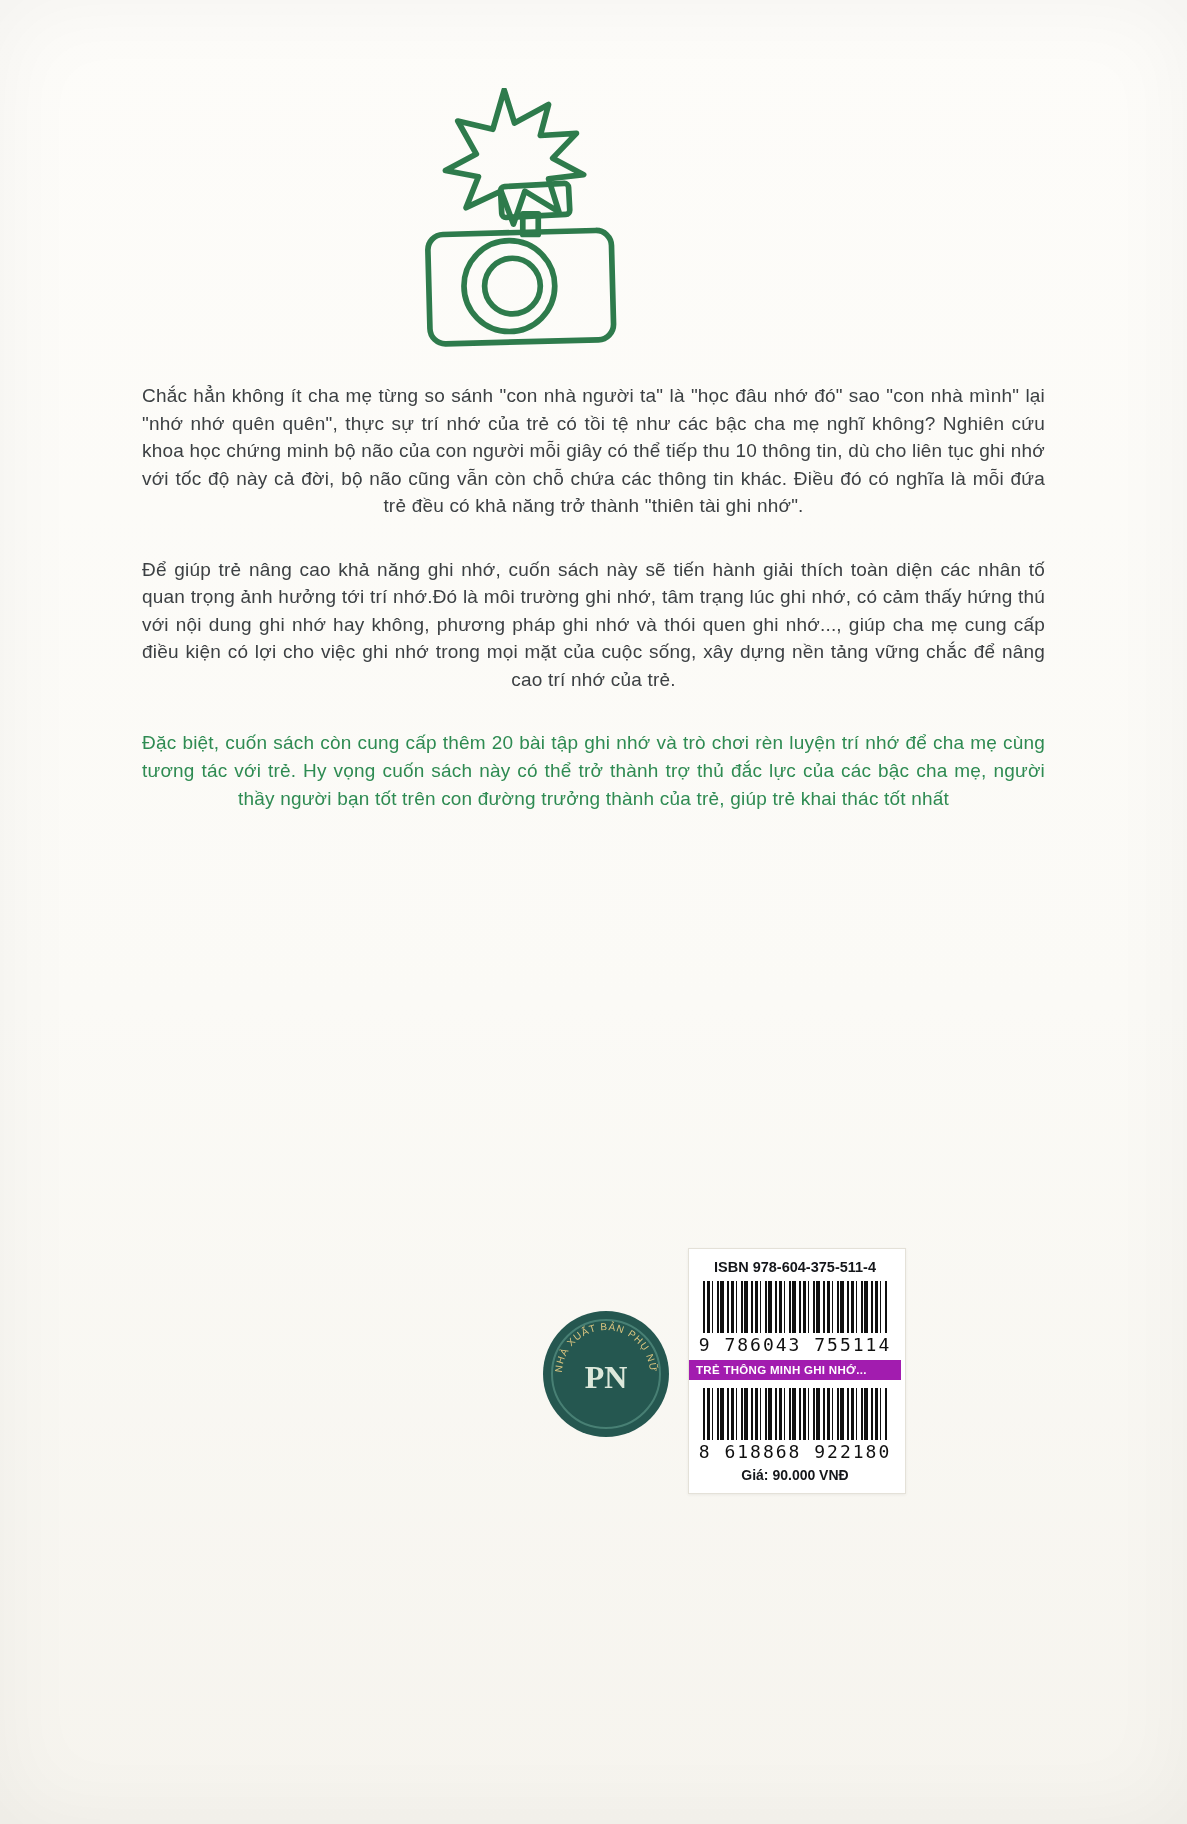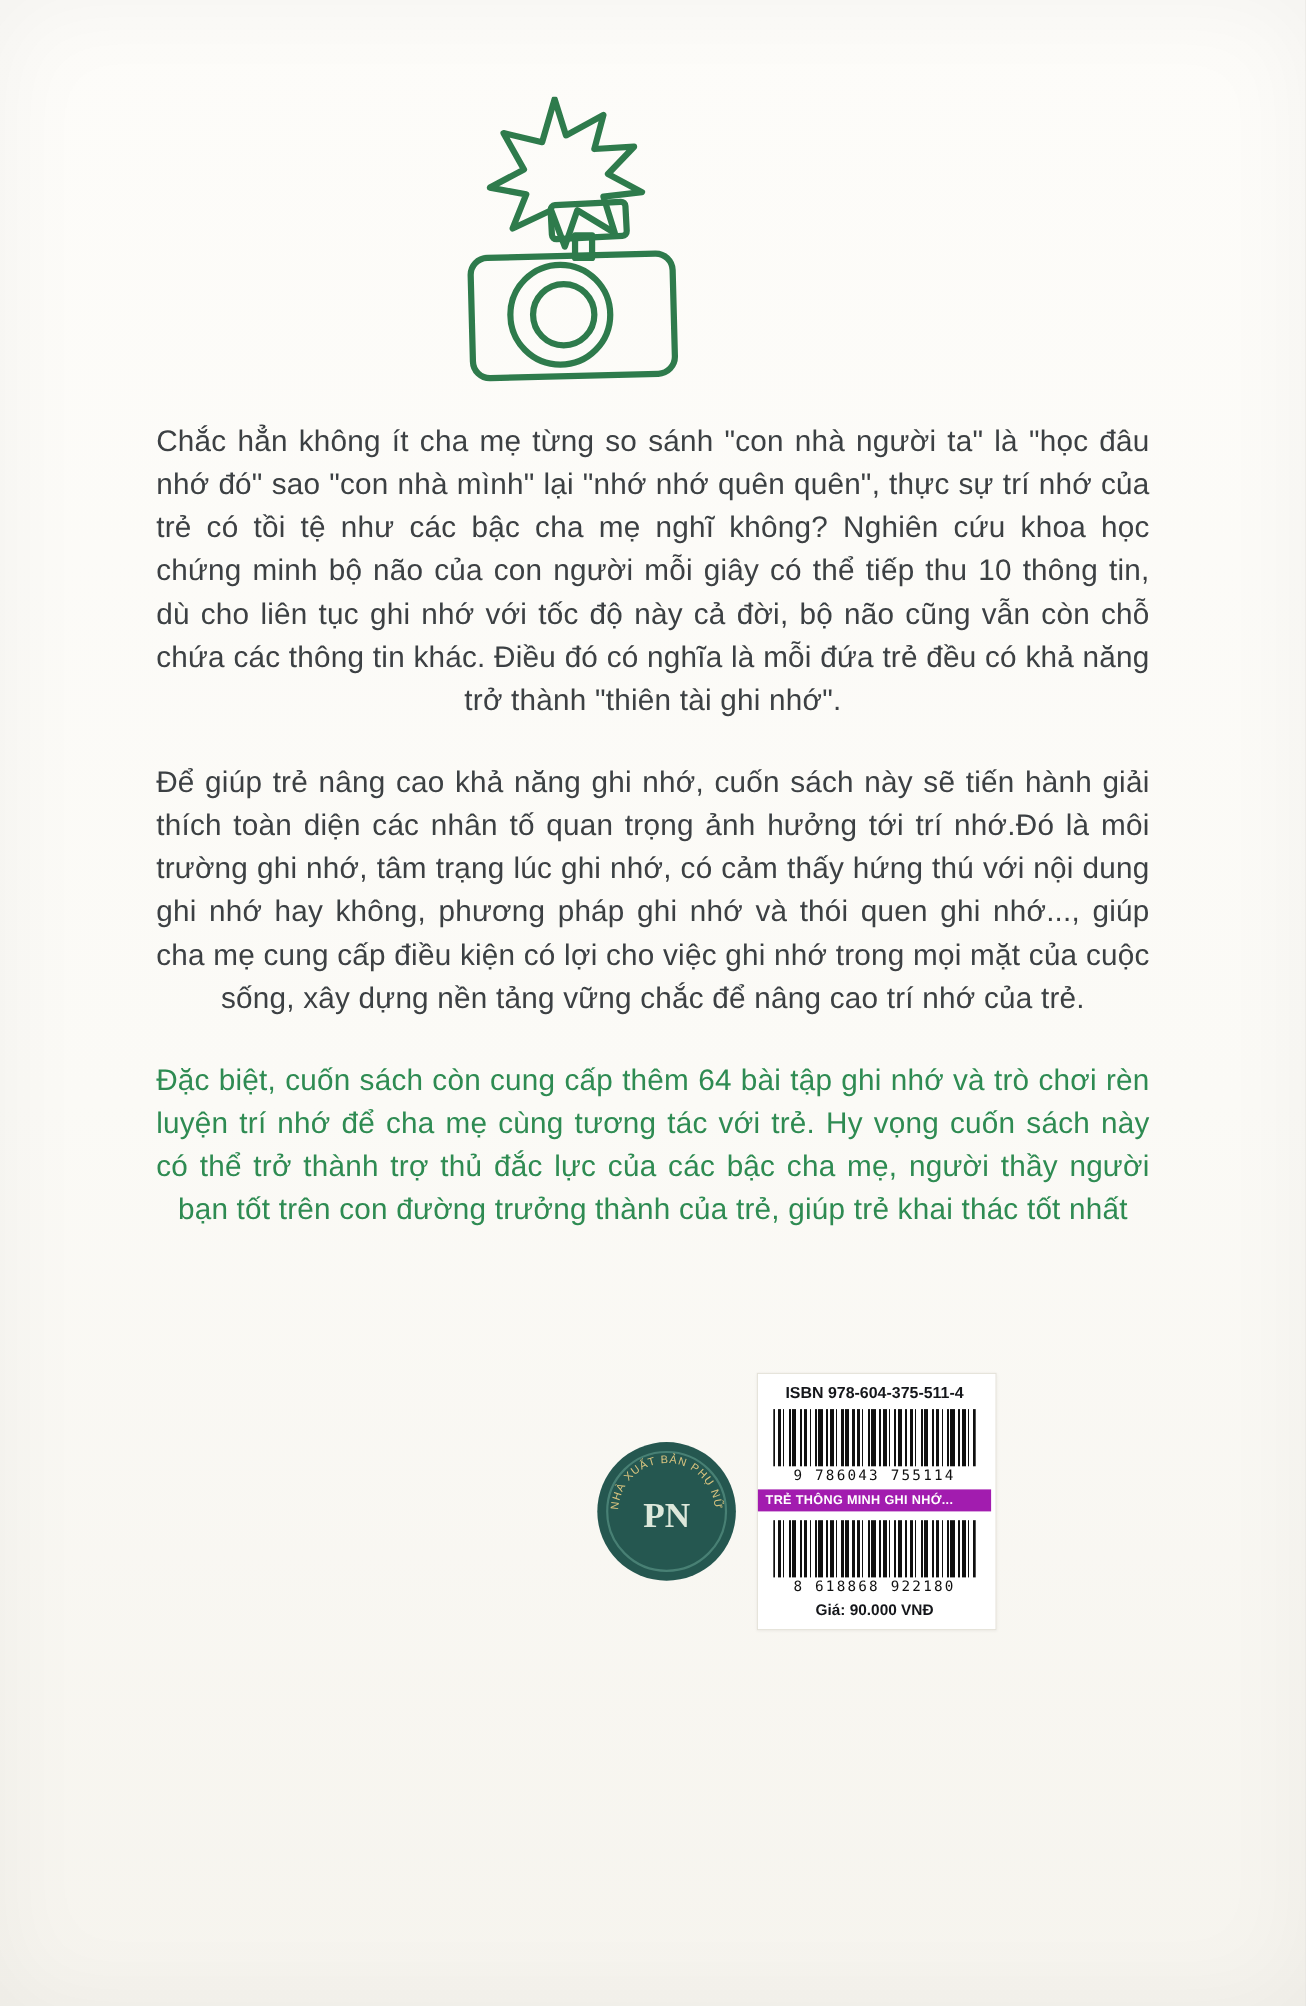--- a/index.html
+++ b/index.html
@@ -13,21 +13,21 @@
     font-family:"Liberation Sans","DejaVu Sans",sans-serif;
   }
   
   .camera-wrap{position:absolute;left:405px;top:88px;width:250px;height:260px;}
   .camera-wrap svg{width:100%;height:100%;}
   .ink{fill:none;stroke:#2e7b4c;stroke-width:5.5;stroke-linejoin:round;stroke-linecap:round;}
   
   .text-block{position:absolute;left:142px;top:382px;width:903px;}
   .para{
     margin:0 0 36px 0;
-    font-size:27px;line-height:1.45;
+    font-size:19px;line-height:1.45;
     text-align:justify;text-align-last:center;
     color:#3c4043;letter-spacing:0.2px;
   }
   .para.green{color:#2e8b52;}
   
   .stamp{position:absolute;left:540px;top:1308px;width:132px;height:132px;opacity:0.95;filter:blur(0.3px);}
   .stamp svg{width:100%;height:100%;}
   
   .isbn-box{
     position:absolute;left:688px;top:1248px;width:218px;
@@ -40,21 +40,21 @@
     height:52px;margin:0 14px;
     background:repeating-linear-gradient(90deg,
       #101010 0px,#101010 2px,#ffffff 2px,#ffffff 4px,
       #101010 4px,#101010 7px,#ffffff 7px,#ffffff 9px,
       #101010 9px,#101010 10px,#ffffff 10px,#ffffff 14px,
       #101010 14px,#101010 16px,#ffffff 16px,#ffffff 17px,
       #101010 17px,#101010 21px,#ffffff 21px,#ffffff 24px);
   }
   .barcode-digits{
     font-family:"DejaVu Sans Mono","Liberation Mono",monospace;
-    font-size:13px;color:#101010;letter-spacing:2px;margin:1px 0 5px;
+    font-size:18px;color:#101010;letter-spacing:2px;margin:1px 0 5px;
   }
   .red-band{
     background:#a21caf;color:#ffffff;
     font-size:11.5px;font-weight:bold;letter-spacing:0.3px;
     text-align:left;padding:4px 7px;margin:2px 0 8px;
   }
   .price{font-size:14px;font-weight:bold;color:#14161a;margin-top:4px;}
 </style>
 </head>
 <body>
@@ -68,21 +68,21 @@
       <rect class="ink" x="113" y="122" width="15" height="20"></rect>
       <rect class="ink" x="22" y="140" width="178" height="106" rx="15" transform="rotate(-1.5 111 193)"></rect>
       <circle class="ink" cx="100" cy="192" r="44"></circle>
       <circle class="ink" cx="103" cy="192" r="27"></circle>
     </svg>
   </div>
 
   <div class="text-block">
     <p class="para">Chắc hẳn không ít cha mẹ từng so sánh "con nhà người ta" là "học đâu nhớ đó" sao "con nhà mình" lại "nhớ nhớ quên quên", thực sự trí nhớ của trẻ có tồi tệ như các bậc cha mẹ nghĩ không? Nghiên cứu khoa học chứng minh bộ não của con người mỗi giây có thể tiếp thu 10 thông tin, dù cho liên tục ghi nhớ với tốc độ này cả đời, bộ não cũng vẫn còn chỗ chứa các thông tin khác. Điều đó có nghĩa là mỗi đứa trẻ đều có khả năng trở thành "thiên tài ghi nhớ".</p>
     <p class="para">Để giúp trẻ nâng cao khả năng ghi nhớ, cuốn sách này sẽ tiến hành giải thích toàn diện các nhân tố quan trọng ảnh hưởng tới trí nhớ.Đó là môi trường ghi nhớ, tâm trạng lúc ghi nhớ, có cảm thấy hứng thú với nội dung ghi nhớ hay không, phương pháp ghi nhớ và thói quen ghi nhớ..., giúp cha mẹ cung cấp điều kiện có lợi cho việc ghi nhớ trong mọi mặt của cuộc sống, xây dựng nền tảng vững chắc để nâng cao trí nhớ của trẻ.</p>
-    <p class="para green">Đặc biệt, cuốn sách còn cung cấp thêm 64 bài tập ghi nhớ và trò chơi rèn luyện trí nhớ để cha mẹ cùng tương tác với trẻ. Hy vọng cuốn sách này có thể trở thành trợ thủ đắc lực của các bậc cha mẹ, người thầy người bạn tốt trên con đường trưởng thành của trẻ, giúp trẻ khai thác tốt nhất</p>
+    <p class="para green">Đặc biệt, cuốn sách còn cung cấp thêm 20 bài tập ghi nhớ và trò chơi rèn luyện trí nhớ để cha mẹ cùng tương tác với trẻ. Hy vọng cuốn sách này có thể trở thành trợ thủ đắc lực của các bậc cha mẹ, người thầy người bạn tốt trên con đường trưởng thành của trẻ, giúp trẻ khai thác tốt nhất</p>
   </div>
 
   <div class="stamp">
     <svg viewBox="0 0 132 132">
       <circle cx="66" cy="66" r="63" fill="#1a4f48"></circle>
       <circle cx="66" cy="66" r="54" fill="none" stroke="#3f7a6e" stroke-width="2"></circle>
       <defs>
         <path id="arcTop" d="M 22 66 A 44 44 0 0 1 110 66"></path>
       </defs>
       <text font-size="10" fill="#d9c27a" letter-spacing="1" font-family="Liberation Sans, sans-serif">

